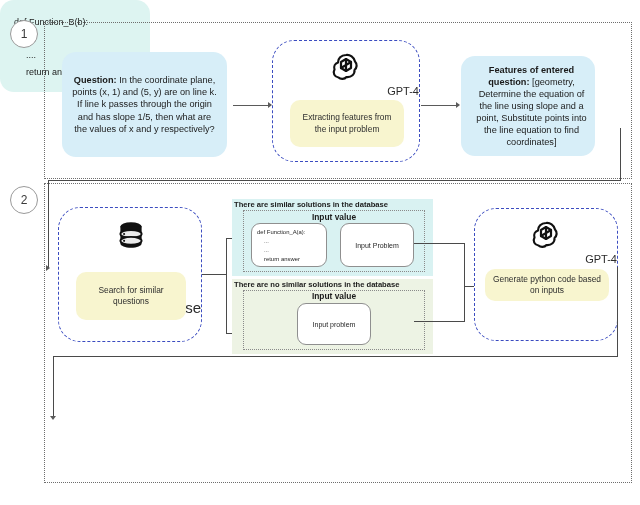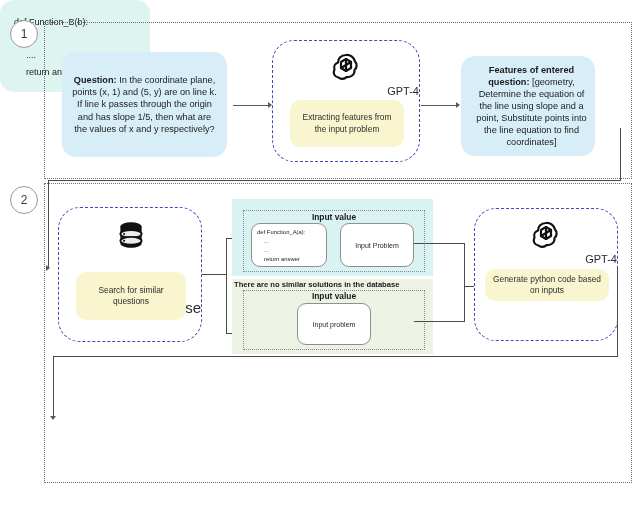--- a/index.html
+++ b/index.html
@@ -180,20 +180,21 @@
   </div>
 
   <div class="conn h-line conn-dark" style="left:202px;top:274px;width:24px;"></div>
   <div class="conn v-line conn-dark" style="left:226px;top:238px;height:96px;"></div>
   <div class="conn h-line conn-dark" style="left:226px;top:238px;width:24px;"></div>
   <div class="arrow-r" style="left:249px;top:235px;"></div>
   <div class="conn h-line conn-dark" style="left:226px;top:333px;width:24px;"></div>
   <div class="arrow-r" style="left:249px;top:330px;"></div>
 
   <div class="branch-panel" id="branch-yes-panel"></div>
+  <div class="branch-caption" style="left:234px;top:200px;">There are similar solutions in the database</div>
   <div class="inner-dotted" style="left:243px;top:210px;width:182px;height:62px;"></div>
   <div class="inner-title" style="left:243px;top:212px;width:182px;">Input value</div>
 
   <div class="code-mini" style="left:251px;top:223px;width:76px;height:44px;">
     <div>def Function_A(a):</div>
     <div class="ln-ind">...</div>
     <div class="ln-ind">...</div>
     <div class="ln-ind">return answer</div>
   </div>
 

